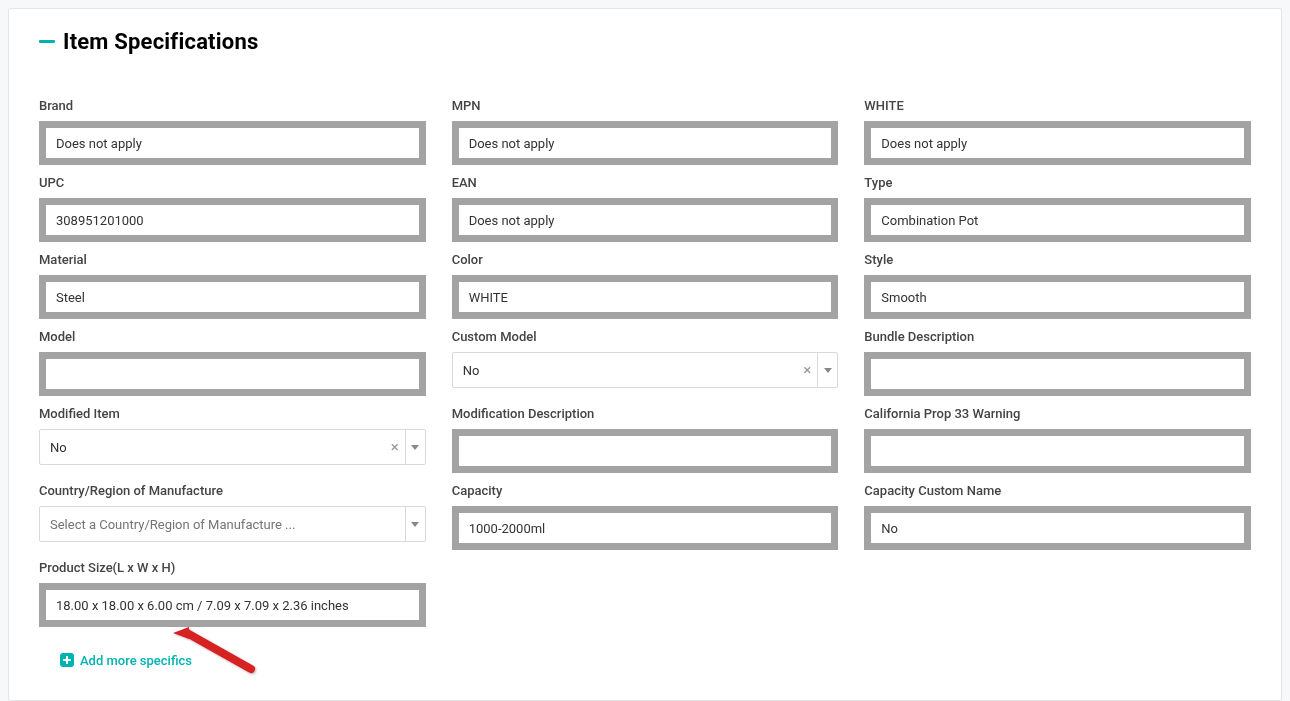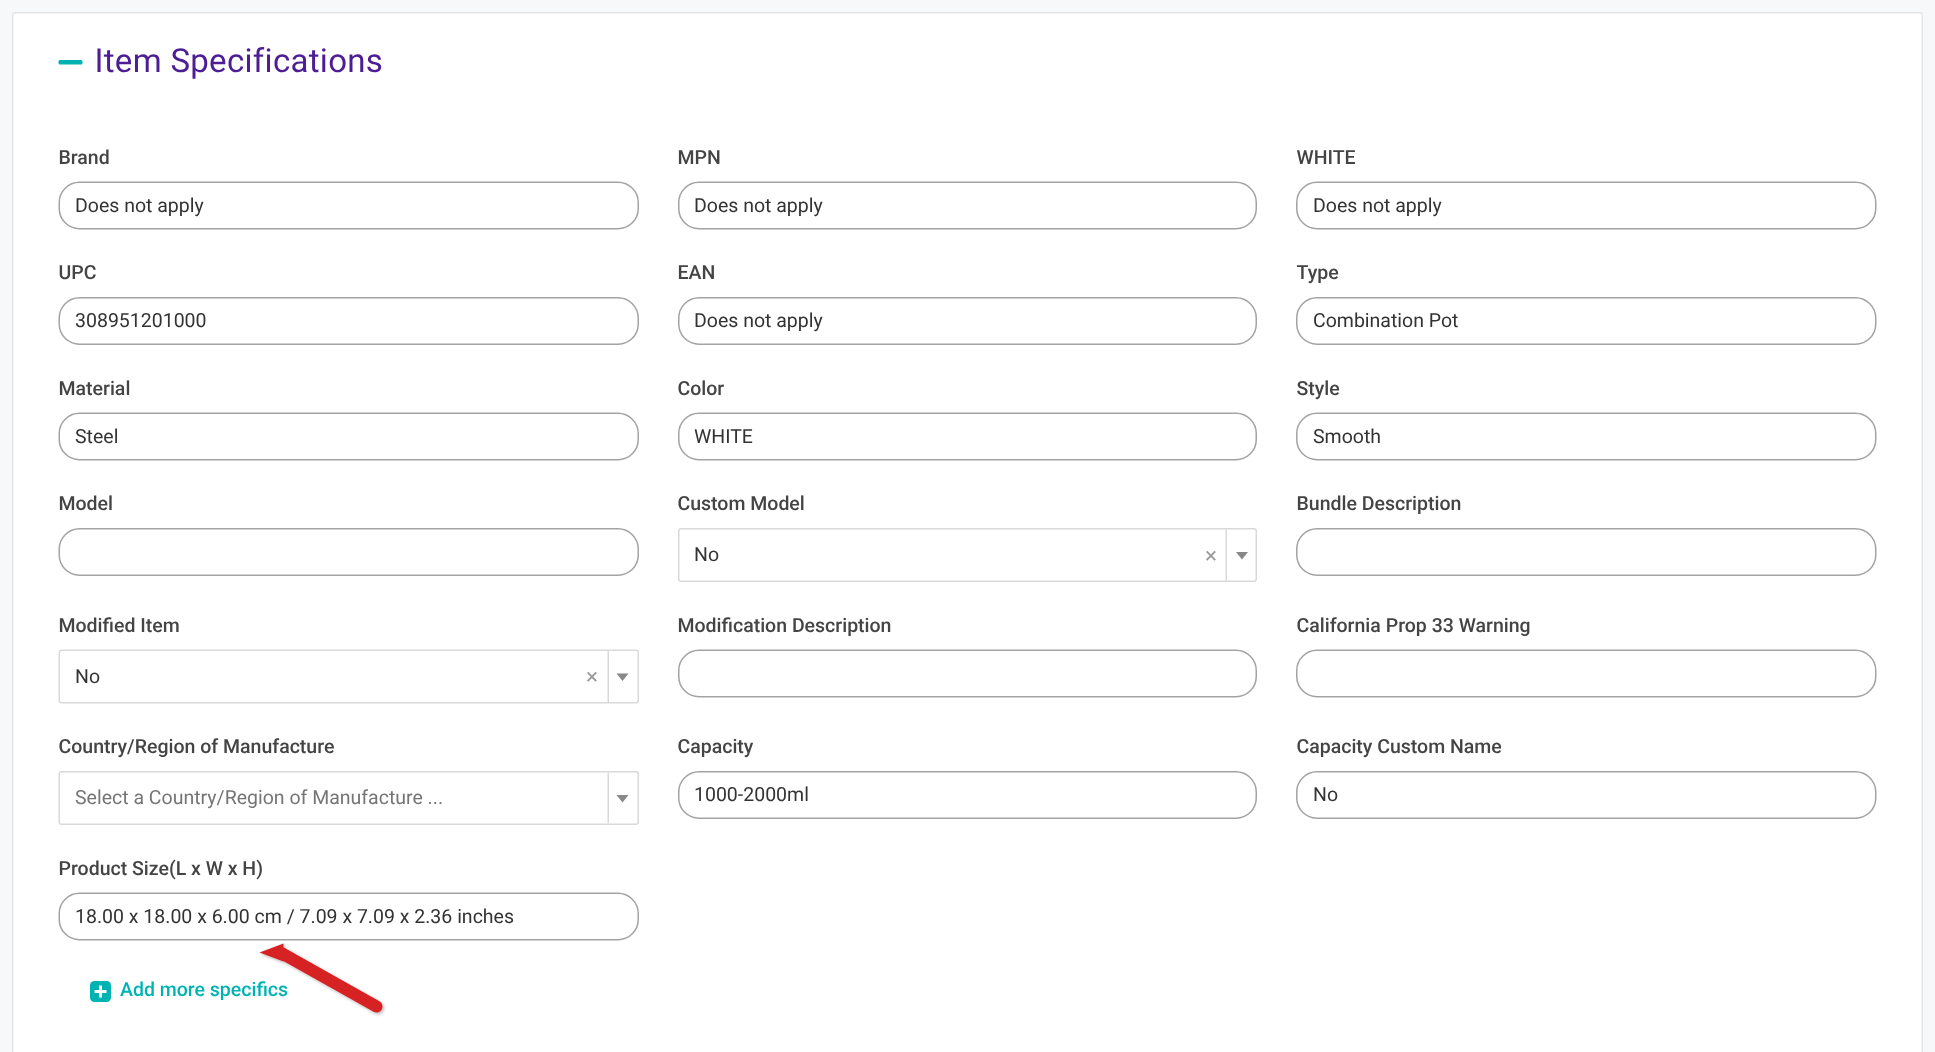--- a/index.html
+++ b/index.html
@@ -23,45 +23,45 @@
     margin-bottom: 28px;
   }
   .collapse-icon {
     width: 16px;
     height: 3px;
     background: #00b3b3;
     margin-right: 8px;
     border-radius: 1px;
   }
   .section-title {
-    color: #4c1d95;
+    color: #000000;
     font-size: 22px;
-    font-weight: 400;
+    font-weight: 700;
     letter-spacing: 0.2px;
   }
   .form-grid {
     display: grid;
     grid-template-columns: repeat(3, 1fr);
-    gap: 22px 26px;
+    gap: 10px 26px;
     margin-top: 44px;
   }
   .field {
     display: flex;
     flex-direction: column;
   }
   .field-label {
     font-size: 13px;
     color: #444;
     margin-bottom: 8px;
     font-weight: 500;
   }
   .field-input {
-    border: 1px solid #a3a3a3;
-    border-radius: 14px;
-    height: 32px;
+    border: 7px solid #a3a3a3;
+    border-radius: 0;
+    height: 44px;
     padding: 0 10px;
     font-size: 13px;
     color: #333;
     background: #fff;
     outline: none;
     font-family: inherit;
   }
   .field-input::placeholder { color: #b0b0b0; }
   .combo {
     display: flex;
@@ -102,21 +102,20 @@
   }
   .combo .caret {
     width: 0; height: 0;
     border-left: 4px solid transparent;
     border-right: 4px solid transparent;
     border-top: 5px solid #888;
   }
   .add-more {
     margin-top: 26px;
     display: inline-flex;
-    align-items: center;
     color: #00b3b3;
     font-size: 13px;
     cursor: pointer;
     font-weight: 500;
     padding-left: 21px;
   }
   .add-more .plus-icon {
     width: 14px;
     height: 14px;
     border-radius: 3px;

